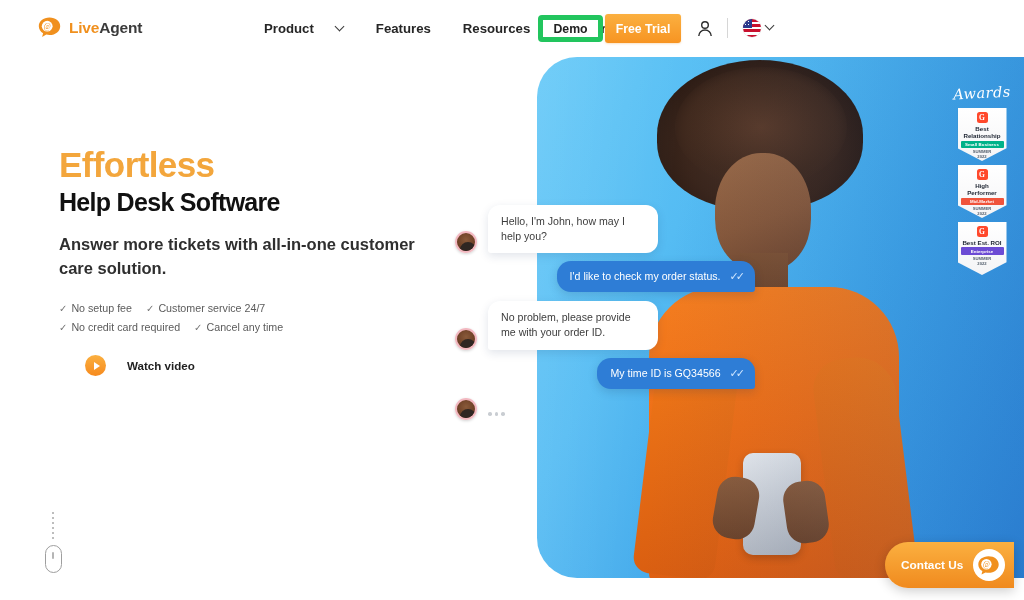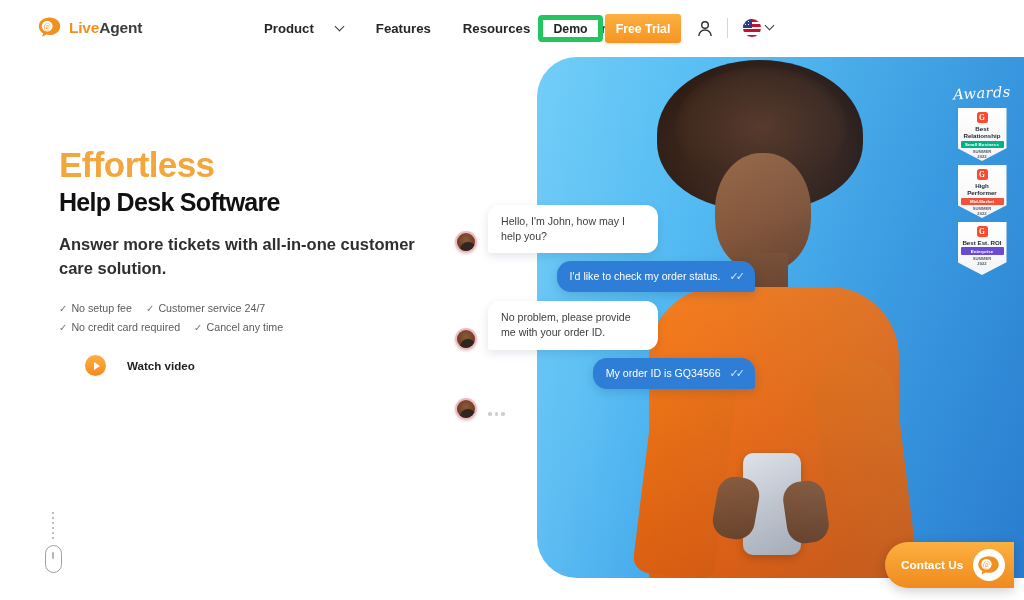--- a/index.html
+++ b/index.html
@@ -369,21 +369,21 @@
       </div>
     </div>
 
     <div class="msg">
       <div class="avatar"></div>
       <div class="bubble-in">No problem, please provide me with your order ID.</div>
     </div>
 
     <div class="msg msg-out">
       <div class="bubble-out">
-        <span>My order ID is GQ34566</span>
+        <span>My time ID is GQ34566</span>
         <span class="ticks">✓✓</span>
       </div>
     </div>
 
     <div class="msg">
       <div class="avatar"></div>
       <div class="typing">
           <i></i>
           <i></i>
           <i></i>

